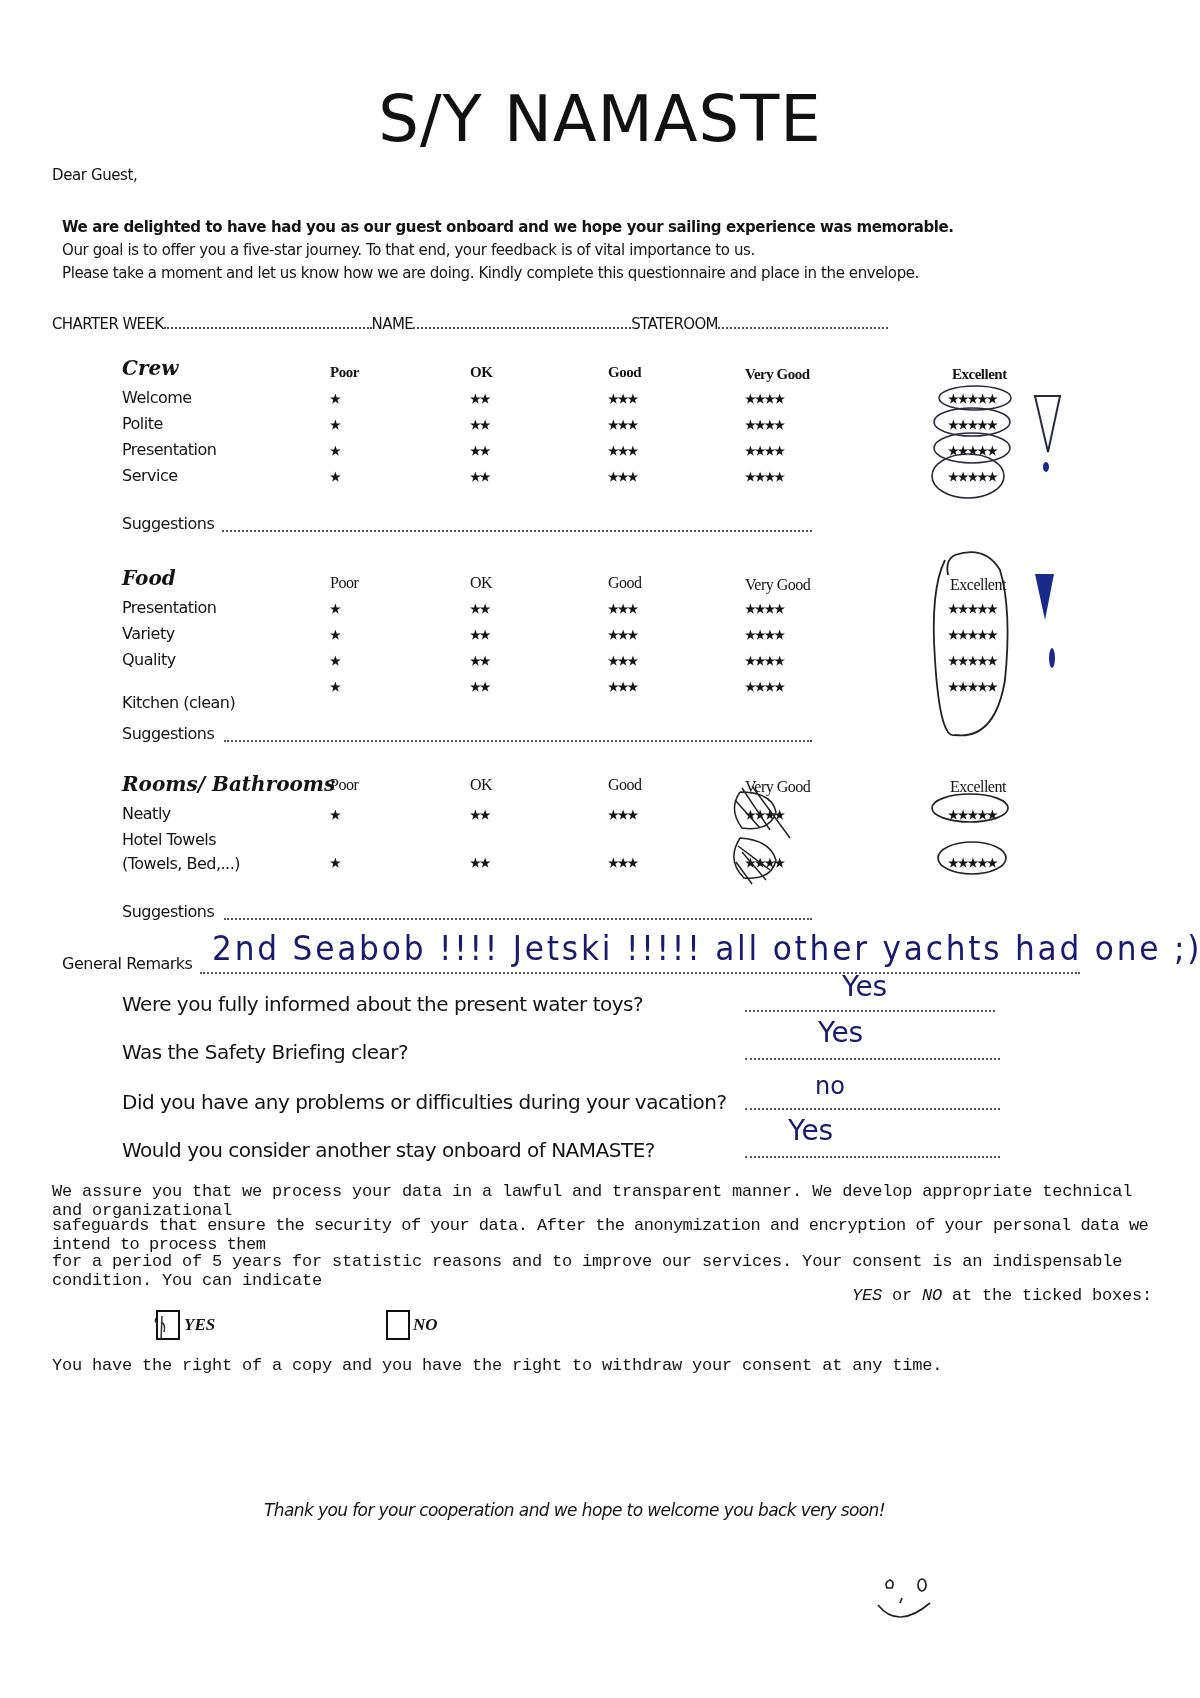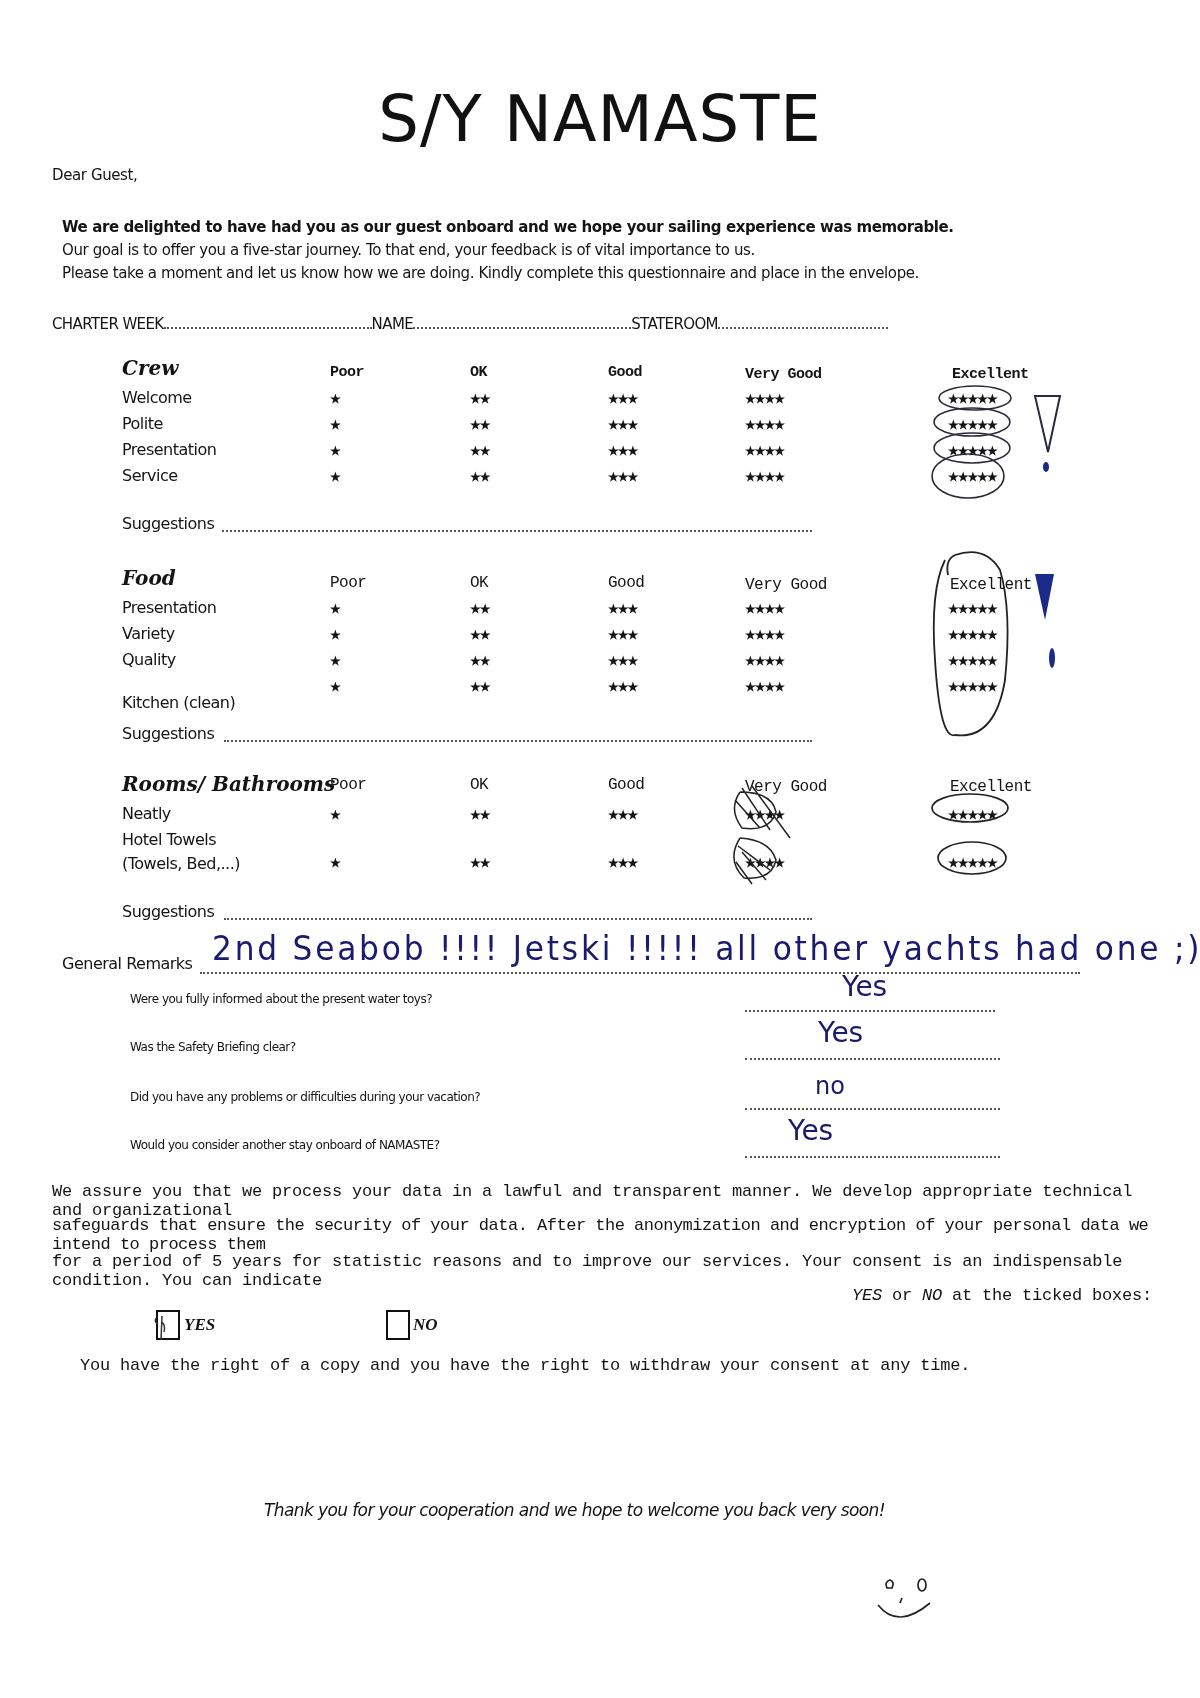--- a/index.html
+++ b/index.html
@@ -4,28 +4,28 @@
 <style>
   html, body { margin: 0; padding: 0; background: #ffffff; }
   body { width: 1200px; height: 1698px; position: relative; overflow: hidden; color: #141414; font-family: "Liberation Sans", sans-serif; }
   .abs { position: absolute; }
   .title { left: 0; width: 1200px; top: 82px; text-align: center; font-size: 64px; letter-spacing: 1px; font-family: "DejaVu Sans", sans-serif; font-weight: normal; color: #111; }
   .sans { font-family: "DejaVu Sans", sans-serif; }
   .intro { left: 62px; font-size: 15px; font-family: "DejaVu Sans", sans-serif; letter-spacing: -0.4px; }
   .dots { border-bottom: 2px dotted #555; display: inline-block; height: 14px; vertical-align: baseline; }
   .sec-title { font-family: "DejaVu Serif", serif; font-style: italic; font-weight: bold; font-size: 20px; }
   .rowlabel { font-size: 16px; font-family: "DejaVu Sans", sans-serif; letter-spacing: -0.5px; }
-  .colhead { font-size: 16px; font-family: Liberation Mono, monospace; letter-spacing: -0.5px; }
+  .colhead { font-size: 16px; font-family: Liberation Serif, serif; letter-spacing: -0.5px; }
   .colhead.bold { font-weight: bold; font-size: 15px; }
   .stars { font-size: 12px; letter-spacing: -1px; font-weight: bold; }
   .hand { color: #1a1a6e; font-family: "DejaVu Sans", sans-serif; }
   .legal { left: 62px; width: 1100px; font-family: Liberation Mono, monospace; font-size: 17px; letter-spacing: -0.2px; }
   .cbox { width: 24px; height: 30px; border: 2px solid #111; display: inline-block; box-sizing: border-box; }
   svg.ink { position: absolute; overflow: visible; }
-  .q { font-size: 12px; font-family: "DejaVu Sans", sans-serif; letter-spacing: -0.5px; margin-left: 8px; }
+  .q { font-size: 20px; font-family: "DejaVu Sans", sans-serif; letter-spacing: -0.5px; }
 </style>
 </head>
 <body>
 
 <div class="abs title">S/Y NAMASTE</div>
 <div class="abs sans" style="left:52px; top:166px; font-size:15px; letter-spacing:-0.4px;">Dear Guest,</div>
 <div class="abs intro" style="top:218px;font-weight:bold;">We are delighted to have had you as our guest onboard and we hope your sailing experience was memorable.</div>
 <div class="abs intro" style="top:241px;">Our goal is to offer you a five-star journey. To that end, your feedback is of vital importance to us.</div>
 <div class="abs intro" style="top:264px;">Please take a moment and let us know how we are doing. Kindly complete this questionnaire and place in the envelope.</div>
 
@@ -174,21 +174,21 @@
     <svg width="24" height="30" style="position:absolute; left:-6px; top:0;">
         <path d="M4 6 Q2 10 6 12 M10 4 L9 28 M9 10 Q14 12 12 20" stroke="#333" stroke-width="1.5" fill="none"></path>
       </svg>
   </span>
   <span style="font-family:'Liberation Serif',serif; font-weight:bold; font-style:italic; font-size:17px; margin-left:4px;">YES</span>
 </div>
 <div class="abs" style="left:386px; top:1310px; display:flex; align-items:center;">
   <span class="cbox"></span>
   <span style="font-family:'Liberation Serif',serif; font-weight:bold; font-style:italic; font-size:17px; margin-left:3px;">NO</span>
 </div>
-<div class="abs legal" style="top:1356px; left:52px;margin-left:28px;">You have the right of a copy and you have the right to withdraw your consent at any time.</div>
+<div class="abs legal" style="top:1356px; left:52px;">You have the right of a copy and you have the right to withdraw your consent at any time.</div>
 
 <div class="abs sans" style="left:264px; top:1500px; font-size:17px; font-style:italic; letter-spacing:-0.6px;">Thank you for your cooperation and we hope to welcome you back very soon!</div>
 
 <svg class="ink" style="left:0; top:0; width:1200px; height:1698px; pointer-events:none;">
 
   <g stroke="#2a2a3a" stroke-width="1.6" fill="none">
     <ellipse cx="975" cy="398" rx="36" ry="12"></ellipse>
     <ellipse cx="972" cy="422" rx="38" ry="14"></ellipse>
     <ellipse cx="972" cy="448" rx="38" ry="15"></ellipse>
     <ellipse cx="968" cy="476" rx="36" ry="22"></ellipse>

